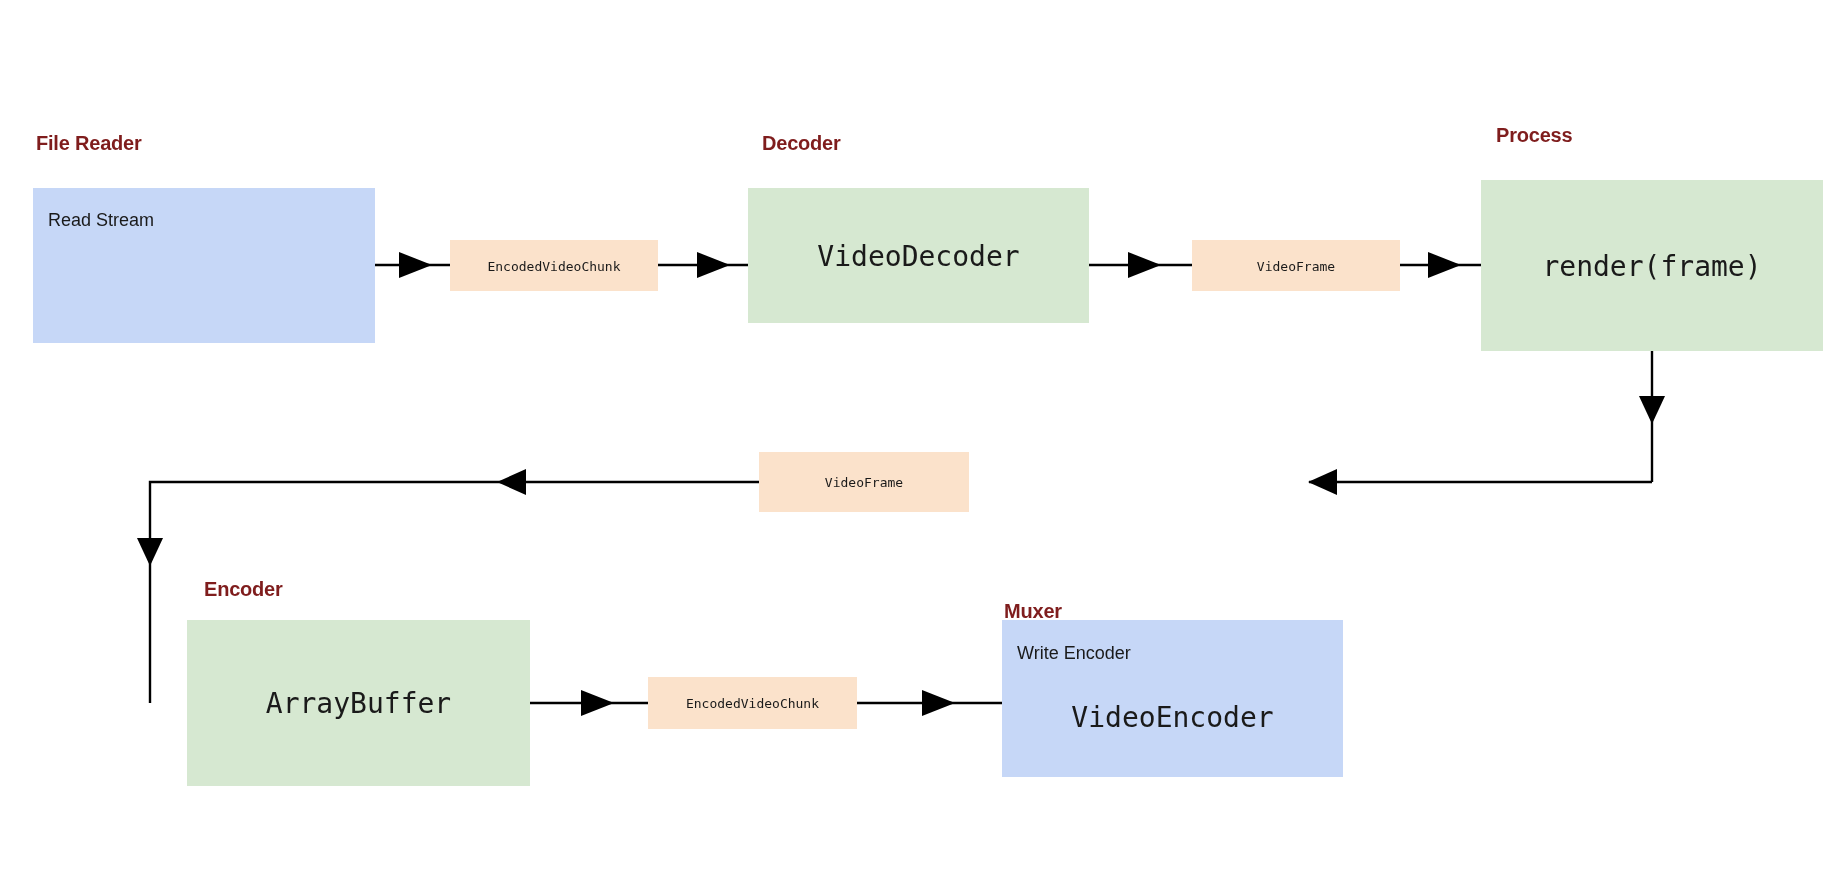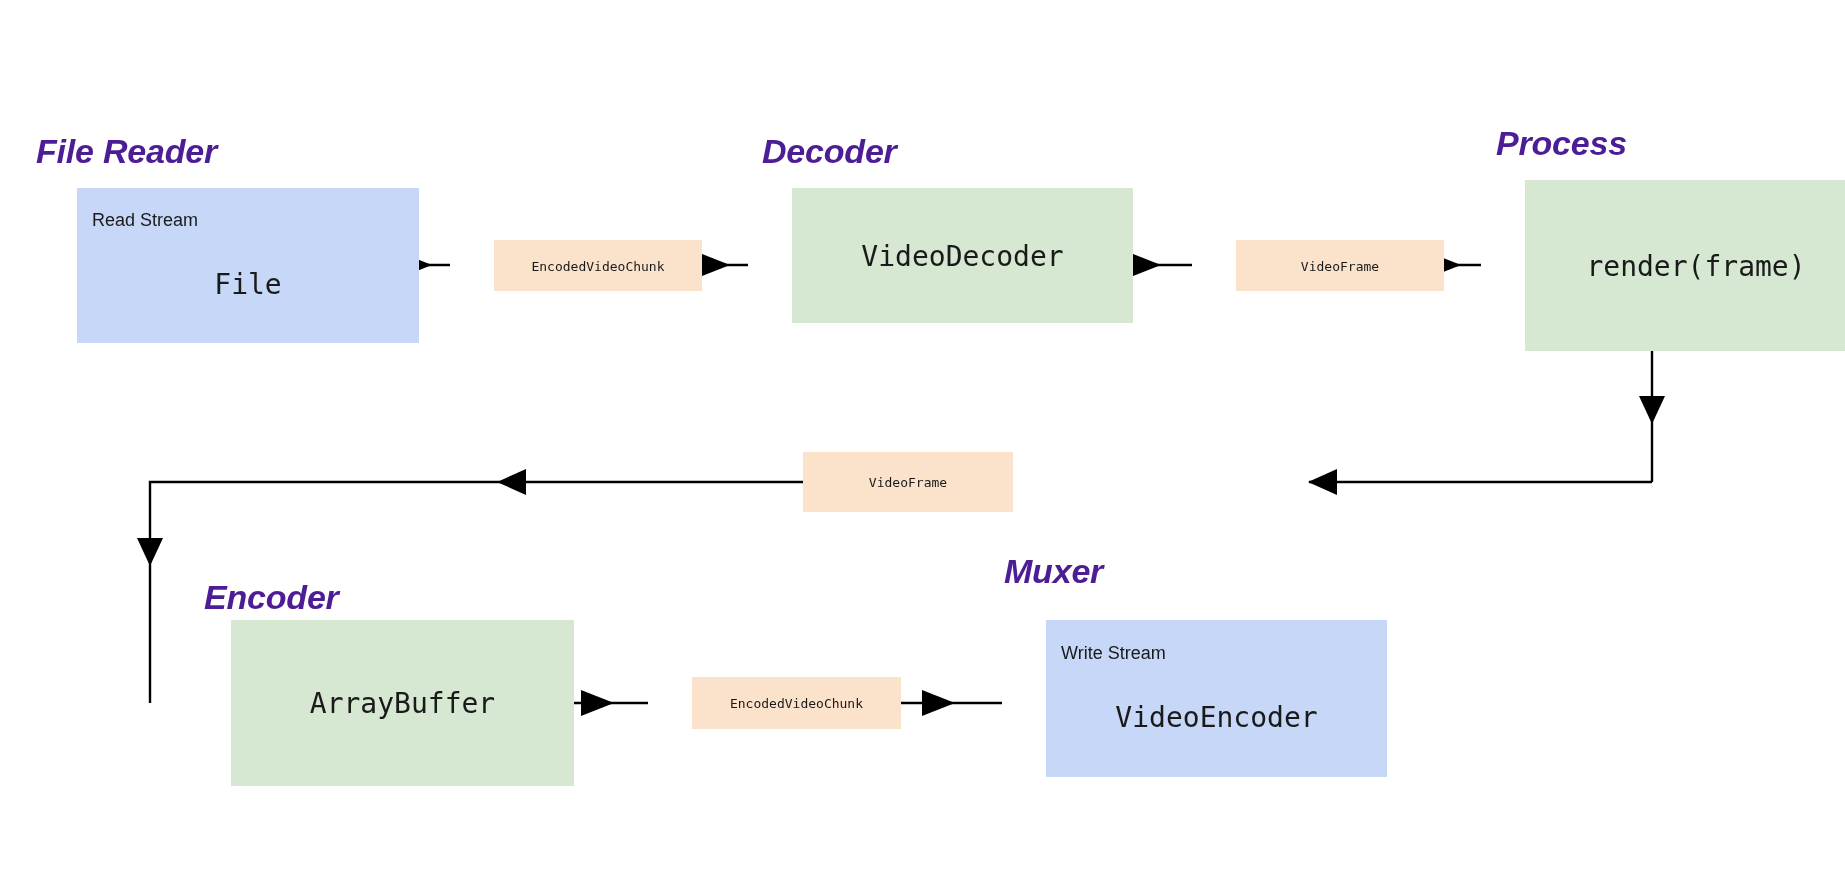--- a/index.html
+++ b/index.html
@@ -14,30 +14,28 @@
     position: relative;
     width: 1845px;
     height: 871px;
     background: #ffffff;
     overflow: hidden;
   }
   .group-title {
     position: absolute;
     font-family: "Liberation Sans", sans-serif;
     font-weight: bold;
-    font-size: 34px;
-    color: #4c1d95;
+    font-size: 20px;
+    color: #7f1d1d;
     letter-spacing: -0.2px;
     white-space: nowrap;
-    font-style: italic;
   }
   .node {
     position: absolute;
     box-sizing: border-box;
-    margin-left: 44px;
   }
   .node .mono-label {
     position: absolute;
     left: 0;
     right: 0;
     text-align: center;
     font-family: "DejaVu Sans Mono", "Liberation Mono", monospace;
     color: #1a1a1a;
     white-space: nowrap;
   }
@@ -133,25 +131,24 @@
   </svg>
 
   <div class="group-title" style="left:36px; top:132px;">File Reader</div>
 
   <div class="group-title" style="left:762px; top:132px;">Decoder</div>
 
   <div class="group-title" style="left:1496px; top:124px;">Process</div>
 
   <div class="group-title" style="left:204px; top:578px;">Encoder</div>
 
-  <div class="group-title" style="left:1004px; top:552px;">Muxer</div>
+  <div class="group-title" style="left:1004px; top:600px;">Muxer</div>
 
   <div class="node blue big-node with-stream" style="left:33px; top:188px; width:342px; height:155px;">
     <span class="stream-label" style="left:15px; top:22px;">Read Stream</span>
-    <span class="mono-label">File</span>
   </div>
 
   <div class="node peach chip" style="left:450px; top:240px; width:208px; height:51px;">
     <span class="mono-label">EncodedVideoChunk</span>
   </div>
 
   <div class="node green big-node" style="left:748px; top:188px; width:341px; height:135px;">
     <span class="mono-label">VideoDecoder</span>
   </div>
 
@@ -169,17 +166,17 @@
 
   <div class="node green big-node" style="left:187px; top:620px; width:343px; height:166px;">
     <span class="mono-label">ArrayBuffer</span>
   </div>
 
   <div class="node peach chip" style="left:648px; top:677px; width:209px; height:52px;">
     <span class="mono-label">EncodedVideoChunk</span>
   </div>
 
   <div class="node blue big-node with-stream" style="left:1002px; top:620px; width:341px; height:157px;">
-    <span class="stream-label" style="left:15px; top:23px;">Write Stream</span>
+    <span class="stream-label" style="left:15px; top:23px;">Write Encoder</span>
     <span class="mono-label">VideoEncoder</span>
   </div>
 
 </div>
 
 </body></html>

